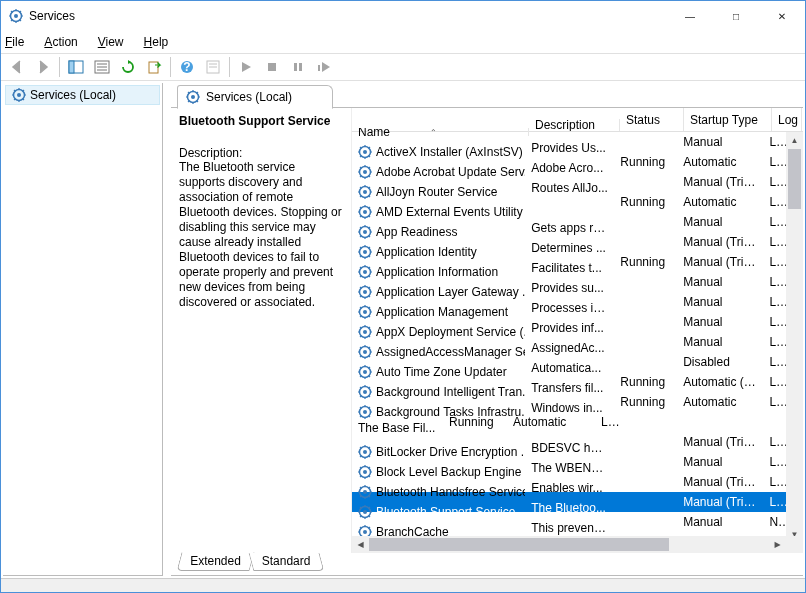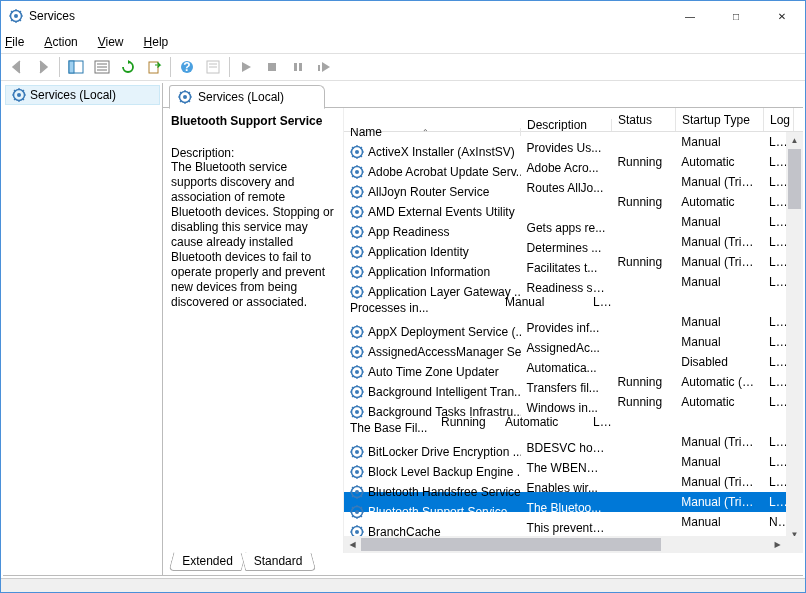--- a/index.html
+++ b/index.html
@@ -8,21 +8,21 @@
 .titlebar .title { margin-left: 6px; }
 .winctrls { margin-left: auto; display: flex; }
 .winctrls div { width: 46px; height: 30px; display: flex; align-items: center; justify-content: center; font-family: "Segoe MDL2 Assets", sans-serif; font-size: 10px; color: #222; }
 .menubar { display: flex; padding: 2px 0; gap: 12px; }
 .menubar span { padding: 2px 4px; }
 .menubar span u { text-decoration: underline; }
 .toolbar { border-top: 1px solid #e0e0e0; border-bottom: 1px solid #e0e0e0; height: 28px; display: flex; align-items: center; padding: 0 4px; gap: 2px; }
 .tbtn { width: 24px; height: 22px; display: flex; align-items: center; justify-content: center; border: 1px solid transparent; }
 .tbtn.disabled svg { opacity: 0.35; }
 .tsep { width: 1px; height: 20px; background: #ccc; margin: 0 2px; }
-.mainarea { display: flex; height: 497px; }
+.mainarea { display: flex; height: 497px; gap: 8px; }
 .leftpane { width: 160px; border-right: 1px solid #bbb; border-bottom: 1px solid #bbb; overflow: hidden; margin: 2px 0 2px 2px; }
 .leftpane .node { display: flex; align-items: center; gap: 4px; padding: 2px 6px; background: #e5f3fb; border: 1px solid #cbe8f6; margin: 2px; color: #000; }
 .rightpane { flex: 1; display: flex; flex-direction: column; margin: 2px 2px 2px 0; border-bottom: 1px solid #bbb;  }
 .pane-header { position: relative; height: 25px; border-bottom: 1px solid #bbb; }
 .pane-tab { position: absolute; left: 6px; top: 2px; display: flex; align-items: center; gap: 6px; background: #fff; border: 1px solid #bbb; border-bottom-color:#fff; border-radius: 3px 6px 0 0; padding: 2px 40px 3px 8px;  height: 24px; }
 .pane-body { flex: 1; display: flex; overflow: hidden; }
 .detailcol { width: 180px; padding: 6px 8px; overflow: hidden; }
 .detailcol .svcname { font-weight: 700; margin-bottom: 18px; display:block; }
 .detailcol .dlabel { display:block; margin-bottom: 0; }
 .detailcol .ddesc { display:block; line-height: 1.25; }
@@ -289,26 +289,32 @@
               <div class="cell col-startup">Manual (Trig...</div>
               <div class="cell col-log">Loc</div>
             </div>
             <div class="row">
               <div class="cell namecell col-name">
                 <svg class="gear">
                   <use href="#gear-svg"></use>
                 </svg>
                 <span>Application Layer Gateway ...</span>
               </div>
-              <div class="cell col-desc">Readiness su...</div>
-              <div class="cell col-status"></div>
-              <div class="cell col-startup">Manual</div>
-              <div class="cell col-log">Loc</div>
-            </div>
-            <div class="row">
+              <div class="cell col-desc">Provides su...</div>
+              <div class="cell col-status"></div>
+              <div class="cell col-startup">Manual</div>
+              <div class="cell col-log">Loc</div>
+            </div>
+            <div class="row">
+              <div class="cell namecell col-name">
+                <svg class="gear">
+                  <use href="#gear-svg"></use>
+                </svg>
+                <span>Application Management</span>
+              </div>
               <div class="cell col-desc">Processes in...</div>
               <div class="cell col-status"></div>
               <div class="cell col-startup">Manual</div>
               <div class="cell col-log">Loc</div>
             </div>
             <div class="row">
               <div class="cell namecell col-name">
                 <svg class="gear">
                   <use href="#gear-svg"></use>
                 </svg>

